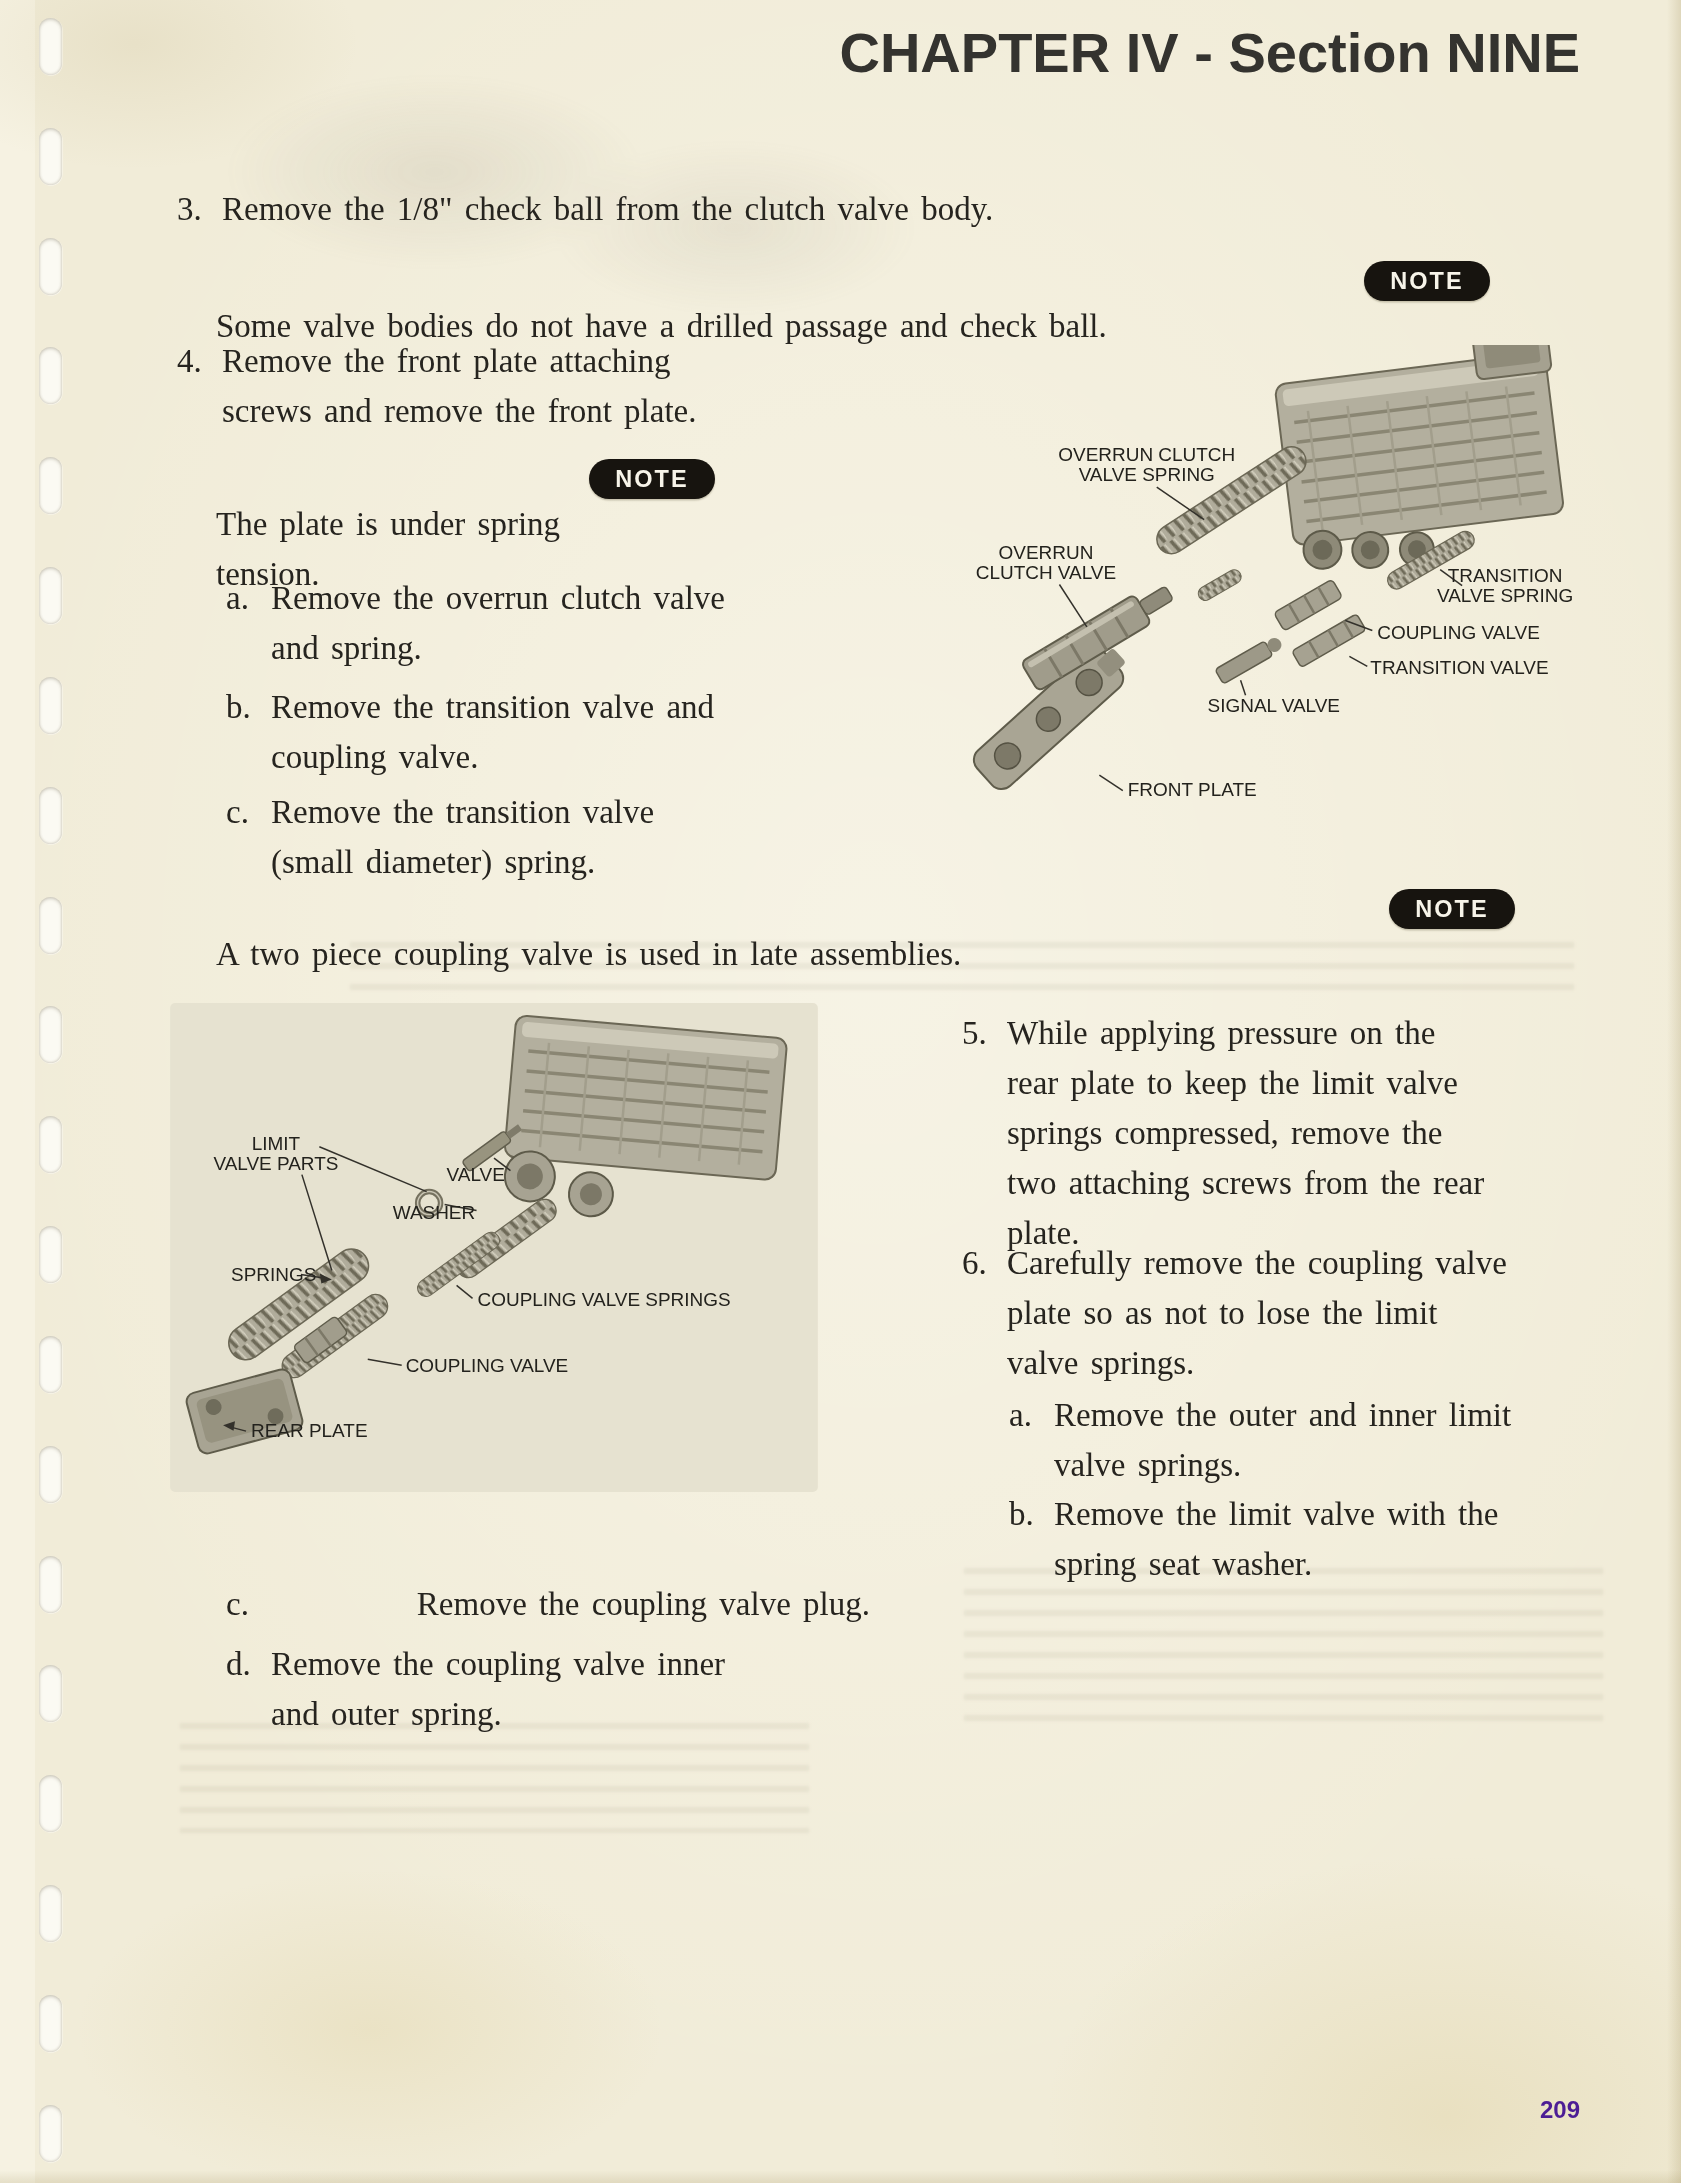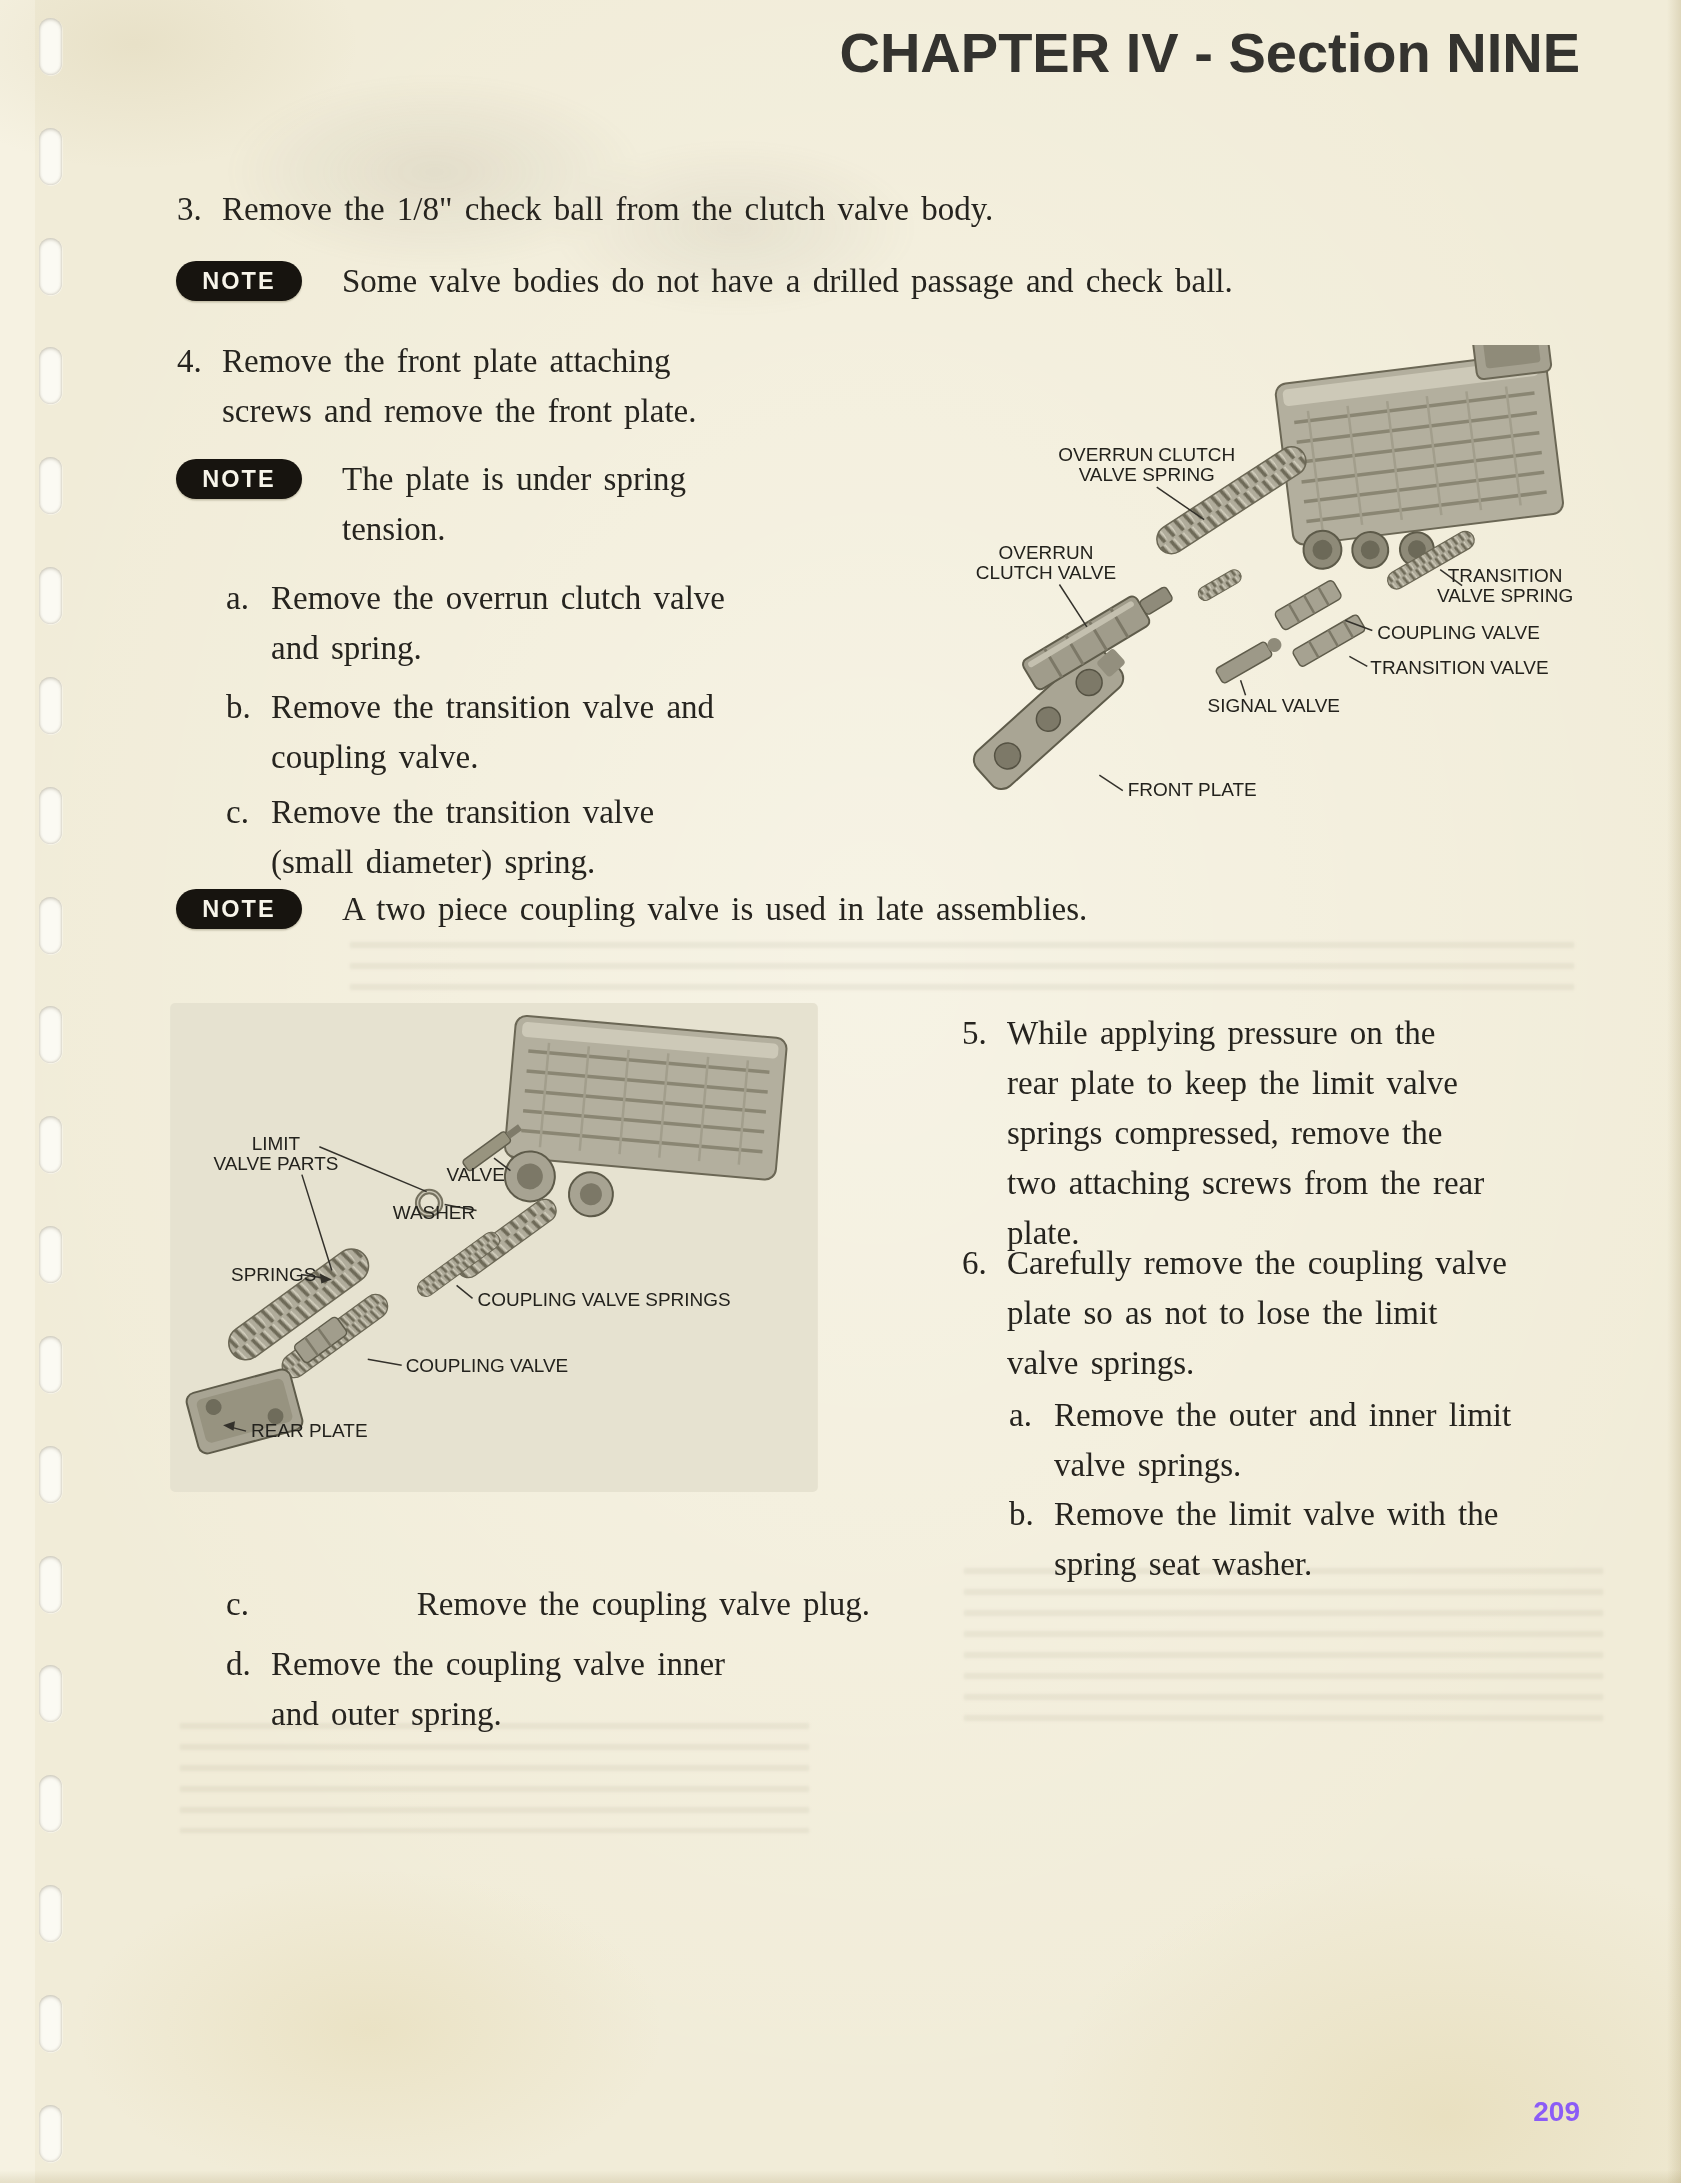--- a/index.html
+++ b/index.html
@@ -29,34 +29,34 @@
 
   .chapter{position:absolute;top:20px;right:102px;
     font-family:"Liberation Sans",sans-serif;font-weight:bold;
     font-size:56px;color:#34332f;white-space:nowrap;}
 
   .para{white-space:pre-line;font-size:33px;line-height:50px;word-spacing:4px;}
   .step{position:absolute;display:flex;align-items:flex-start;}
   .step .num{flex:none;width:45px;font-size:33px;line-height:50px;}
   .step .para{flex:none;}
 
-  .note{position:absolute;display:flex;align-items:flex-start;}
+  .note{position:absolute;display:flex;align-items:flex-end;flex-direction:column;}
   .badge{flex:none;width:126px;height:40px;margin-top:5px;border-radius:22px;
     background:#17140f;color:#f7f4e9;
     font-family:"Liberation Sans",sans-serif;font-weight:bold;font-size:23.5px;letter-spacing:2px;
     display:flex;align-items:center;justify-content:center;
     box-shadow:0 1.5px 1.5px rgba(60,50,20,.25);}
   .note .para{margin-left:40px;}
 
   .fig{position:absolute;}
   .fig text{font-family:"Liberation Sans",sans-serif;font-size:38px;fill:#23221d;}
   .fig .leader{stroke:#33312b;stroke-width:3;fill:none;}
 
   .pagenum{position:absolute;top:2096px;right:102px;
-    font-family:"Liberation Sans",sans-serif;font-weight:bold;font-size:28px;color:#8b5cf6;}
+    font-family:"Liberation Sans",sans-serif;font-weight:bold;font-size:24px;color:#4c1d95;}
 
   .ghost-lines{position:absolute;pointer-events:none;
     background:repeating-linear-gradient(180deg, rgba(115,105,80,.085) 0 6px, rgba(115,105,80,0) 6px 21px);
     filter:blur(1.5px);}
   .ghost-blob{position:absolute;pointer-events:none;filter:blur(2.5px);
     background:
       radial-gradient(40% 50% at 30% 40%, rgba(120,112,92,.12), transparent 70%),
       radial-gradient(35% 45% at 70% 60%, rgba(120,112,92,.10), transparent 70%);}
 </style>
 </head>

